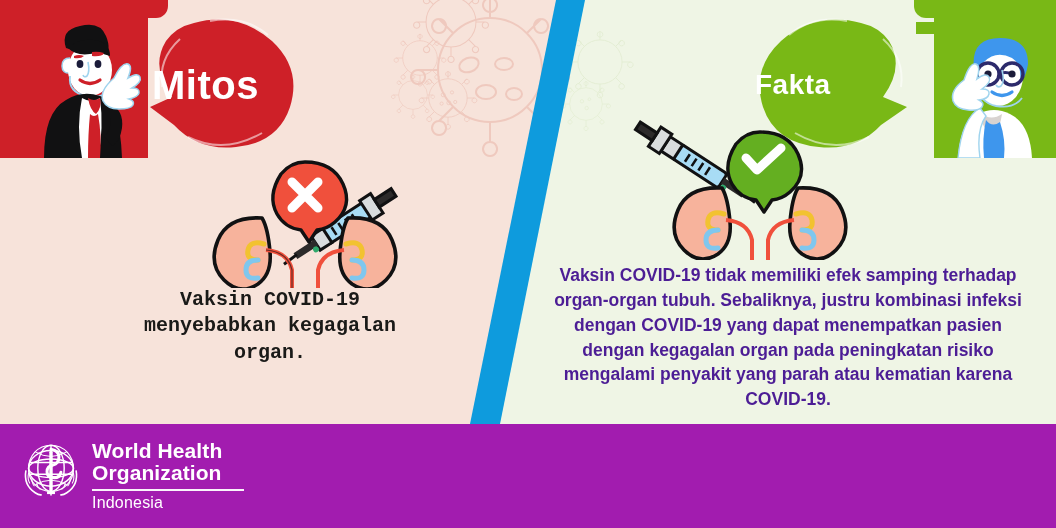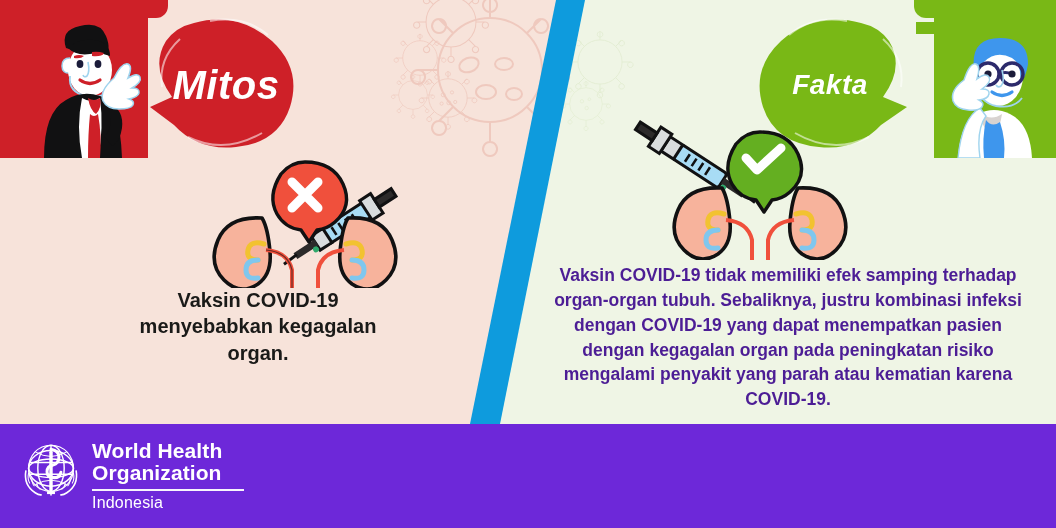--- a/index.html
+++ b/index.html
@@ -27,44 +27,44 @@
   .tab-red2{position:absolute;left:0;top:22px;width:74px;height:12px;background:#CE2028;}
   .tab-green{position:absolute;right:0;top:0;width:142px;height:18px;background:#79B816;
              border-bottom-left-radius:12px;}
   .tab-green2{position:absolute;right:0;top:22px;width:140px;height:12px;background:#79B816;}
 
   
   .panel-red{position:absolute;left:0;top:18px;width:148px;height:140px;background:#CE2028;}
   .panel-green{position:absolute;right:0;top:18px;width:122px;height:140px;background:#79B816;}
 
   
-  .bubble{position:absolute;display:flex;align-items:center;justify-content:center;font-style:italic;}
+  .bubble{position:absolute;display:flex;align-items:center;}
   .bubble-label{
     color:#fff;font-weight:bold;letter-spacing:.5px;
     position:relative;z-index:3;
   }
   #bubble-myth{left:152px;top:25px;width:148px;height:120px;}
   #bubble-myth .bubble-label{font-size:40px;}
   #bubble-fact{left:755px;top:25px;width:150px;height:120px;}
   #bubble-fact .bubble-label{font-size:28px;}
 
   
   .myth-text{
-    position:absolute;left:108px;top:287px;width:300px;
+    position:absolute;left:120px;top:287px;width:300px;
     text-align:center;color:#1A1A18;font-weight:bold;
-    font-size:20px;line-height:1.32;
+    font-size:20px;line-height:1.32;font-family:Liberation Mono, monospace;
   }
   .fact-text{
     position:absolute;left:548px;top:263px;width:480px;
     text-align:center;color:#4c1d95;font-weight:bold;
     font-size:17.5px;line-height:1.42;
   }
 
   
-  .footer{position:absolute;left:0;top:424px;width:1056px;height:104px;background:#6d28d9;}
+  .footer{position:absolute;left:0;top:424px;width:1056px;height:104px;background:#a21caf;}
   .who-logo{position:absolute;left:18px;top:12px;display:flex;align-items:flex-start;}
   .who-emblem{width:66px;height:66px;flex:none;}
   .who-words{margin-left:8px;padding-top:4px;}
   .who-line{color:#fff;font-weight:bold;font-size:21px;line-height:1.06;letter-spacing:.1px;}
   .who-rule{width:152px;height:2px;background:#fff;margin:4px 0 3px 0;opacity:.95;}
   .who-country{color:#fff;font-size:16px;font-weight:normal;letter-spacing:.2px;}
 
   
   .ill{position:absolute;}
 </style>

